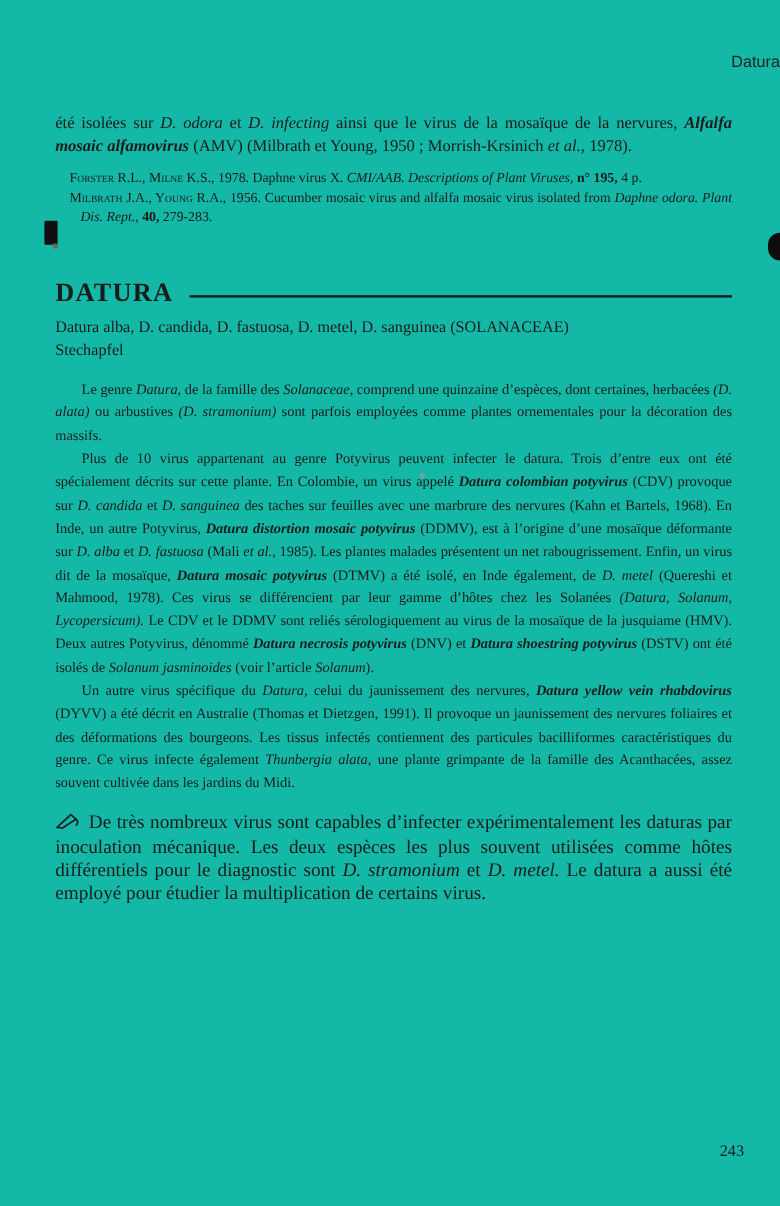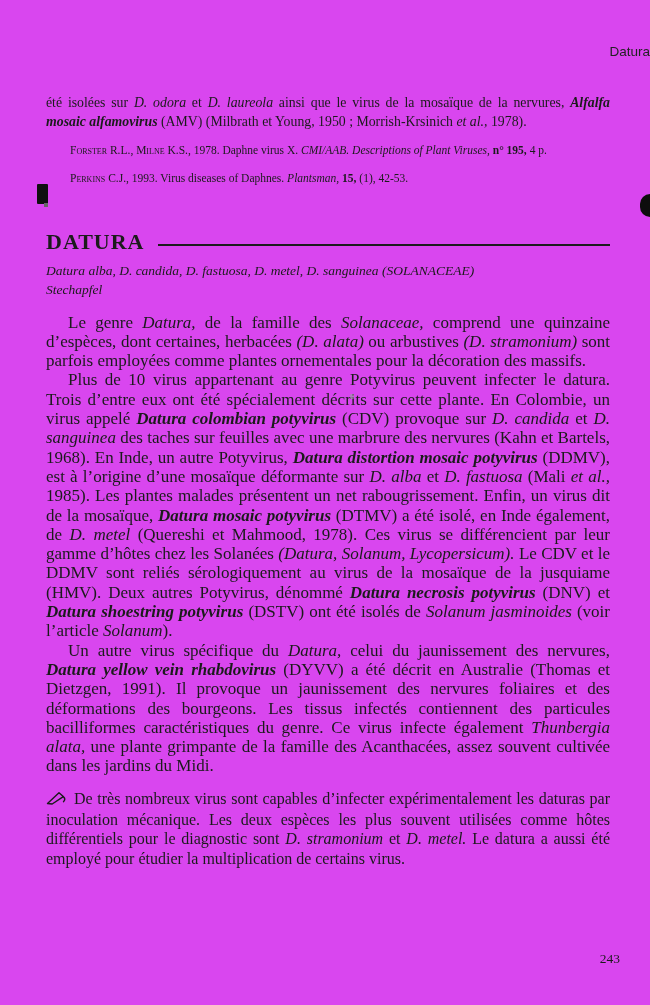--- a/index.html
+++ b/index.html
@@ -1,35 +1,35 @@
 <!DOCTYPE html>
 <html><head>
 <meta charset="utf-8">
 <style>
   html,body{margin:0;padding:0;background:#e8e8e8;}
-  .page{position:relative;width:650px;height:1005px;background:#d946ef;overflow:hidden;
+  .page{position:relative;width:650px;height:1005px;background:#14b8a6;overflow:hidden;
         font-family:"Liberation Serif", serif;color:#1b1b1b;}
   .content{margin:0 40px 0 46px;}
   .running-header{padding-top:44px;text-align:right;font-family:"Liberation Sans", sans-serif;
         font-size:13.5px;color:#222;}
   .intro{margin-top:34px;font-size:13.8px;line-height:19.2px;text-align:justify;}
   .intro p{margin:0;}
   p.indent{text-indent:22px;}
   .refs{margin-top:11px;margin-left:12px;font-size:11.5px;line-height:15.6px;text-align:justify;}
-  .refs p{margin:12px;padding-left:9px;text-indent:-9px;}
+  .refs p{margin:0;padding-left:9px;text-indent:-9px;}
   .seg-i{font-style:italic;}
   .seg-b{font-weight:bold;}
   .seg-bi{font-weight:bold;font-style:italic;}
   .seg-sc{font-variant:small-caps;}
   .section-head{display:flex;align-items:center;margin-top:42px;}
   .section-title{margin:0;font-size:22px;font-weight:bold;letter-spacing:1px;line-height:26px;}
   .heading-rule{flex:1;border-top:2px solid #1b1b1b;margin-left:14px;margin-top:6px;}
-  .species{margin:7px 0 0 0;font-style:italic;font-size:13.5px;line-height:17px;}
-  .common-name{margin:2px 0 0 0;font-size:13.5px;line-height:17px;font-style:italic;}
-  .main{margin-top:15px;font-size:17px;line-height:19.3px;text-align:justify;}
+  .species{margin:7px 0 0 0;font-size:13.5px;line-height:17px;}
+  .common-name{margin:2px 0 0 0;font-size:13.5px;line-height:17px;}
+  .main{margin-top:15px;font-size:12px;line-height:19.3px;text-align:justify;}
   .main p{margin:0;text-indent:22px;}
   .note{margin-top:13px;font-size:16px;line-height:19.3px;text-align:justify;}
   .note p{margin:0;}
   .note-icon{display:inline-block;margin-right:7px;vertical-align:-2px;}
   .page-number{position:absolute;right:30px;bottom:38px;font-size:13.5px;}
   .ref-marker{position:absolute;left:37px;top:184px;width:11px;height:20px;background:#101010;border-radius:1px;}
   .ref-marker::after{content:'';position:absolute;right:0px;bottom:-3px;width:4px;height:4px;background:#666;}
   .edge-artifact{position:absolute;right:0;top:194px;width:10px;height:23px;background:#0d0d0d;
         border-radius:12px 0 0 12px;}
   .speck{position:absolute;left:350px;top:394px;width:4px;height:5px;background:#9a9aa2;opacity:.6;border-radius:1px;}
@@ -41,26 +41,26 @@
 
   <div class="running-header">Datura</div>
 
   <div class="ref-marker"></div>
   <div class="edge-artifact"></div>
   <div class="speck"></div>
 
   <div class="content">
 
     <div class="intro">
-      <p><span>été isolées sur </span><span class="seg-i">D. odora</span><span> et </span><span class="seg-i">D. laureola</span><span> ainsi que le virus de la mosaïque de la nervures, </span><span class="seg-bi">Alfalfa mosaic alfamovirus</span><span> (AMV) (Milbrath et Young, 1950 ; Morrish-Krsinich </span><span class="seg-i">et al.,</span><span> 1978).</span></p>
+      <p><span>été isolées sur </span><span class="seg-i">D. odora</span><span> et </span><span class="seg-i">D. infecting</span><span> ainsi que le virus de la mosaïque de la nervures, </span><span class="seg-bi">Alfalfa mosaic alfamovirus</span><span> (AMV) (Milbrath et Young, 1950 ; Morrish-Krsinich </span><span class="seg-i">et al.,</span><span> 1978).</span></p>
     </div>
 
     <div class="refs">
       <p><span class="seg-sc">Forster R.L., Milne K.S., </span><span>1978. Daphne virus X. </span><span class="seg-i">CMI/AAB. Descriptions of Plant Viruses, </span><span class="seg-b">n° 195, </span><span>4 p.</span></p>
-      <p><span class="seg-sc">Perkins C.J., </span><span>1993. Virus diseases of Daphnes. </span><span class="seg-i">Plantsman, </span><span class="seg-b">15, </span><span>(1), 42-53.</span></p>
+      <p><span class="seg-sc">Milbrath J.A., Young R.A., </span><span>1956. Cucumber mosaic virus and alfalfa mosaic virus isolated from </span><span class="seg-i">Daphne odora. Plant Dis. Rept., </span><span class="seg-b">40, </span><span>279-283.</span></p>
     </div>
 
     <div class="section-head">
       <h1 class="section-title">DATURA</h1>
       <div class="heading-rule"></div>
     </div>
     <p class="species">Datura alba, D. candida, D. fastuosa, D. metel, D. sanguinea (SOLANACEAE)</p>
     <p class="common-name">Stechapfel</p>
 
     <div class="main">

